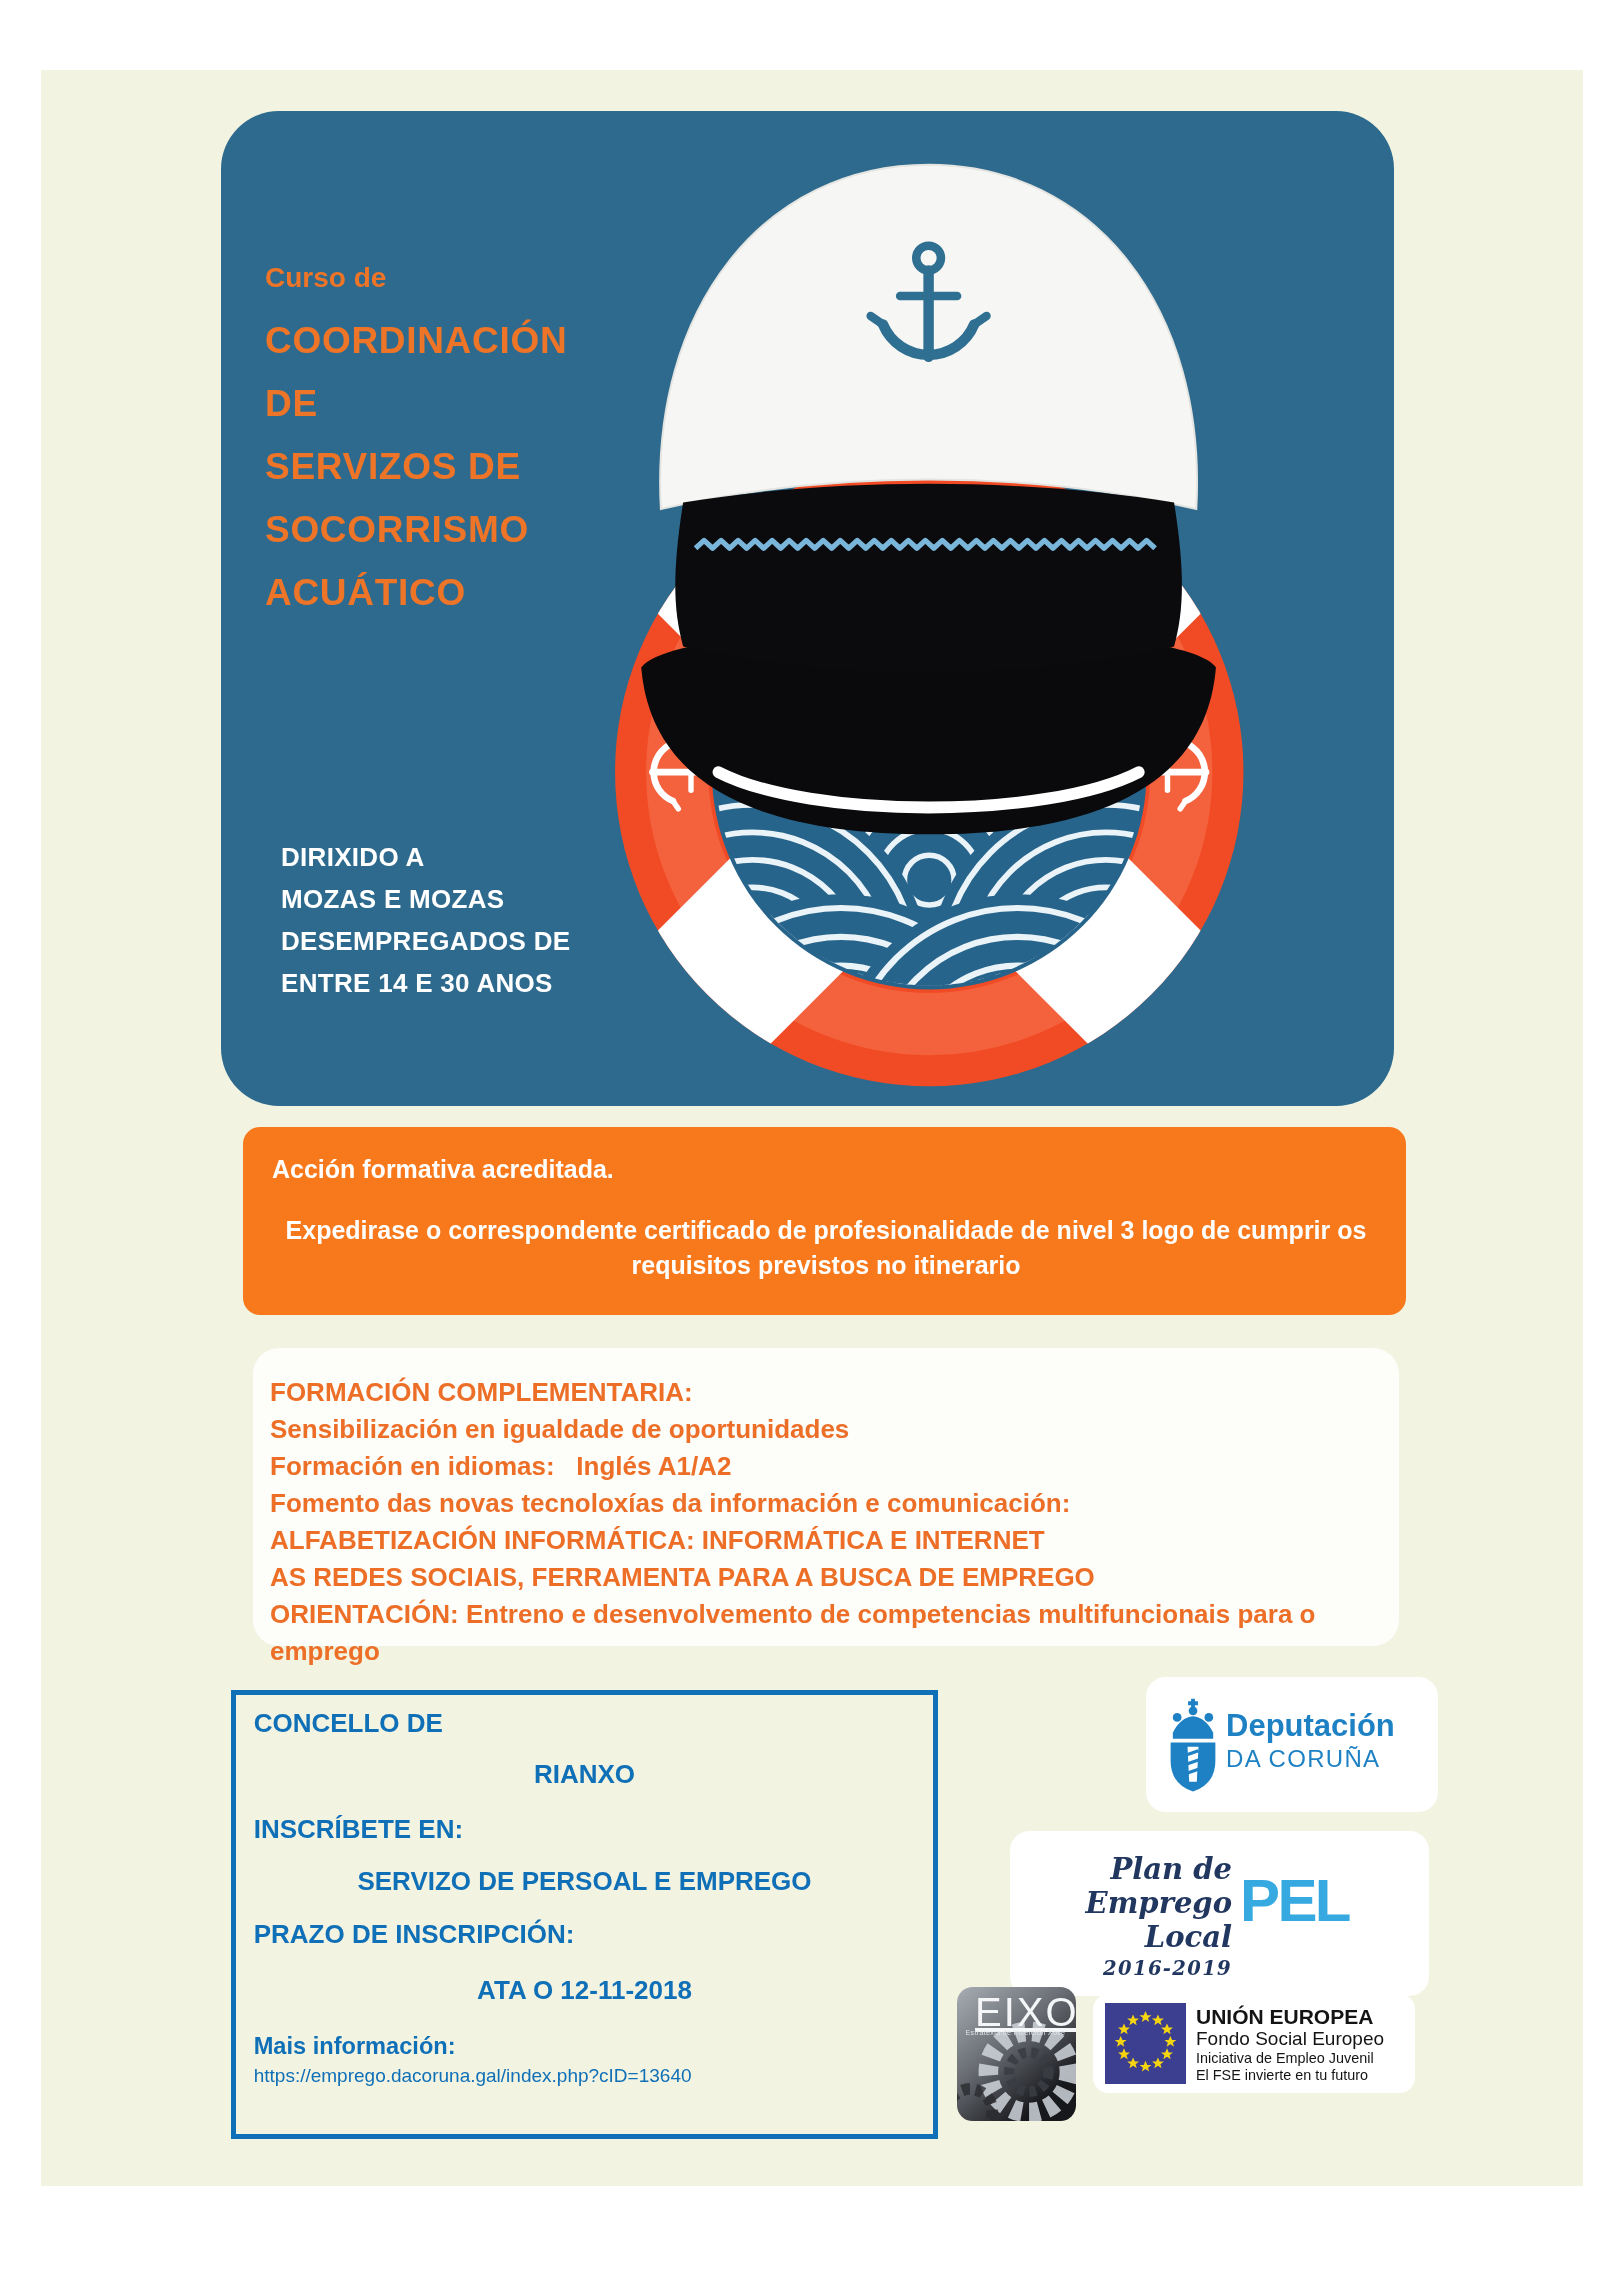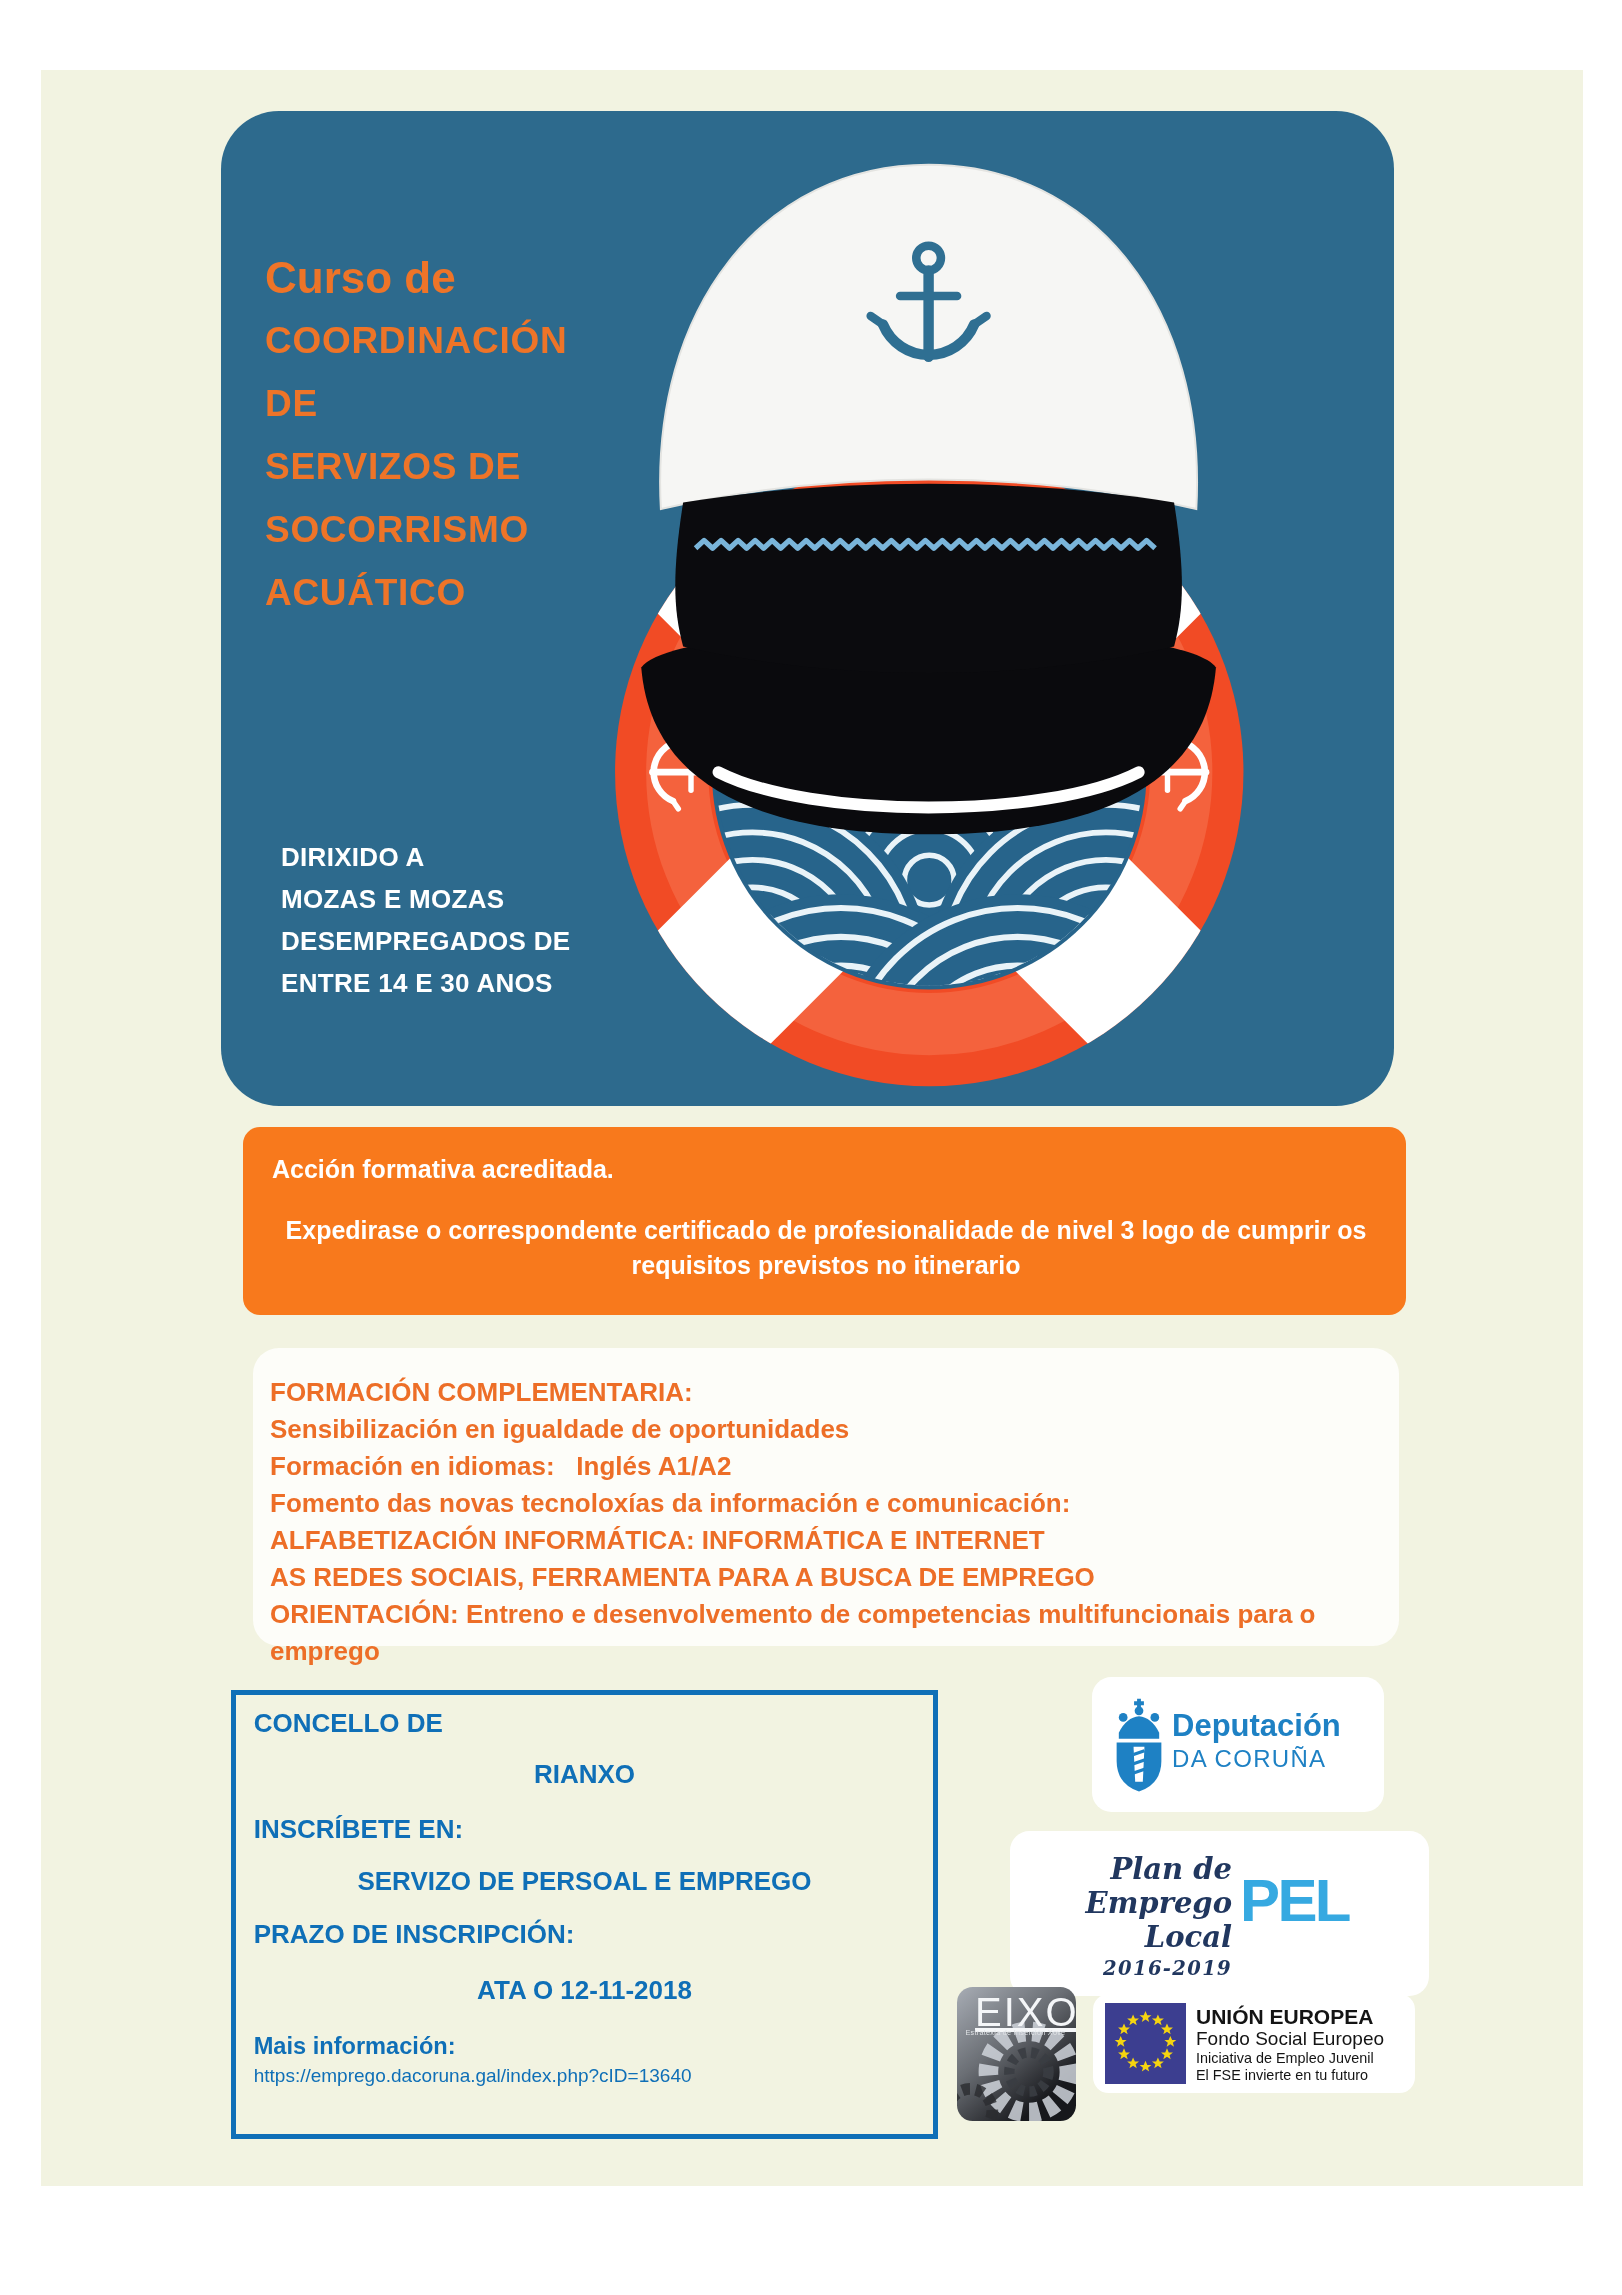--- a/index.html
+++ b/index.html
@@ -3,21 +3,21 @@
 <meta charset="utf-8">
 <style>
   html,body{margin:0;padding:0;background:#ffffff;}
   .canvas{position:relative;width:1622px;height:2295px;background:#ffffff;font-family:"Liberation Sans",sans-serif;overflow:hidden;}
   .page-bg{position:absolute;left:41px;top:70px;width:1542px;height:2116px;background:#f2f3e1;}
 
   
   .hero{position:absolute;left:221px;top:111px;width:1173px;height:995px;background:#2d6a8d;border-radius:58px;overflow:hidden;}
   .hero-art{position:absolute;left:0;top:0;width:1173px;height:995px;}
   .hero-title{position:absolute;left:44px;top:135px;color:#ee7428;font-weight:bold;z-index:3;}
-  .hero-title .t1{font-size:44px;line-height:63px;}
+  .hero-title .t1{font-size:28px;line-height:63px;}
   .hero-title .t2{font-size:37px;line-height:63px;letter-spacing:0.7px;}
   .audience{position:absolute;left:60px;top:725px;color:#ffffff;font-weight:bold;font-size:26px;line-height:42px;z-index:3;letter-spacing:0.3px;}
 
   
   .accred{position:absolute;left:243px;top:1127px;width:1163px;height:188px;background:#f8791c;border-radius:17px;color:#fff;
           font-weight:bold;font-size:25px;line-height:35px;padding:25px 26px 0 29px;box-sizing:border-box;}
   .accred .p2{margin-top:26px;text-align:center;}
 
   
   .comp{position:absolute;left:253px;top:1348px;width:1146px;height:298px;background:#fdfdf9;border-radius:26px;color:#ed6e27;
@@ -27,21 +27,21 @@
   
   .enroll{position:absolute;left:231px;top:1690px;width:707px;height:449px;border:5.9px solid #0f6fb7;box-sizing:border-box;color:#0f6fb7;}
   .enroll div{position:absolute;white-space:nowrap;}
   .e-left{left:17.7px;font-weight:bold;font-size:26px;}
   .e-center{left:0;width:100%;text-align:center;font-weight:bold;font-size:26px;}
   .l1{top:13px;} .l2{top:64px;} .l3{top:119px;} .l4{top:171px;} .l5{top:224px;} .l6{top:280px;}
   .l7{top:338px;font-size:23.6px;}
   .l8{top:370px;font-weight:normal;font-size:19px;}
 
   
-  .logo-depu{position:absolute;left:1092px;top:1677px;width:292px;height:135px;background:#fff;border-radius:19.6px;}
+  .logo-depu{position:absolute;left:1146px;top:1677px;width:292px;height:135px;background:#fff;border-radius:19.6px;}
   .depu-crest{position:absolute;left:17px;top:10.5px;}
   .depu-text{position:absolute;left:80px;top:31px;color:#1e81c4;}
   .depu-text .d1{font-size:31px;font-weight:bold;line-height:35px;}
   .depu-text .d2{font-size:24px;font-weight:normal;letter-spacing:1.3px;line-height:31px;}
 
   .logo-pel{position:absolute;left:1010px;top:1831px;width:419px;height:165px;background:#fff;border-radius:19.6px;}
   .pel-script{position:absolute;left:26px;top:21px;width:196px;text-align:right;color:#21375f;
               font-family:"DejaVu Serif",serif;font-style:italic;font-weight:bold;}
   .pel-script .s1{font-size:29px;line-height:34px;}
   .pel-script .s2{font-size:29px;line-height:34px;}

